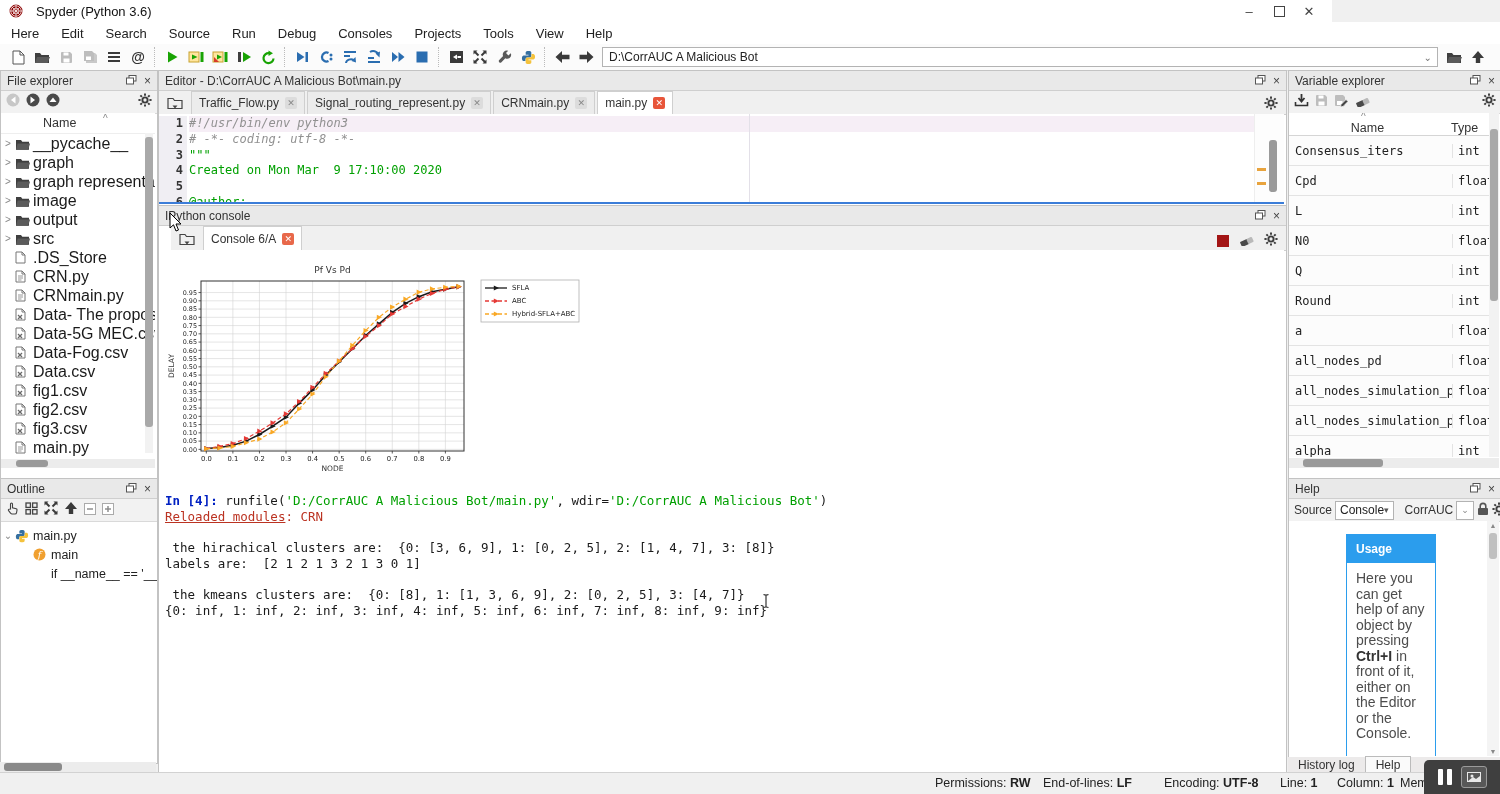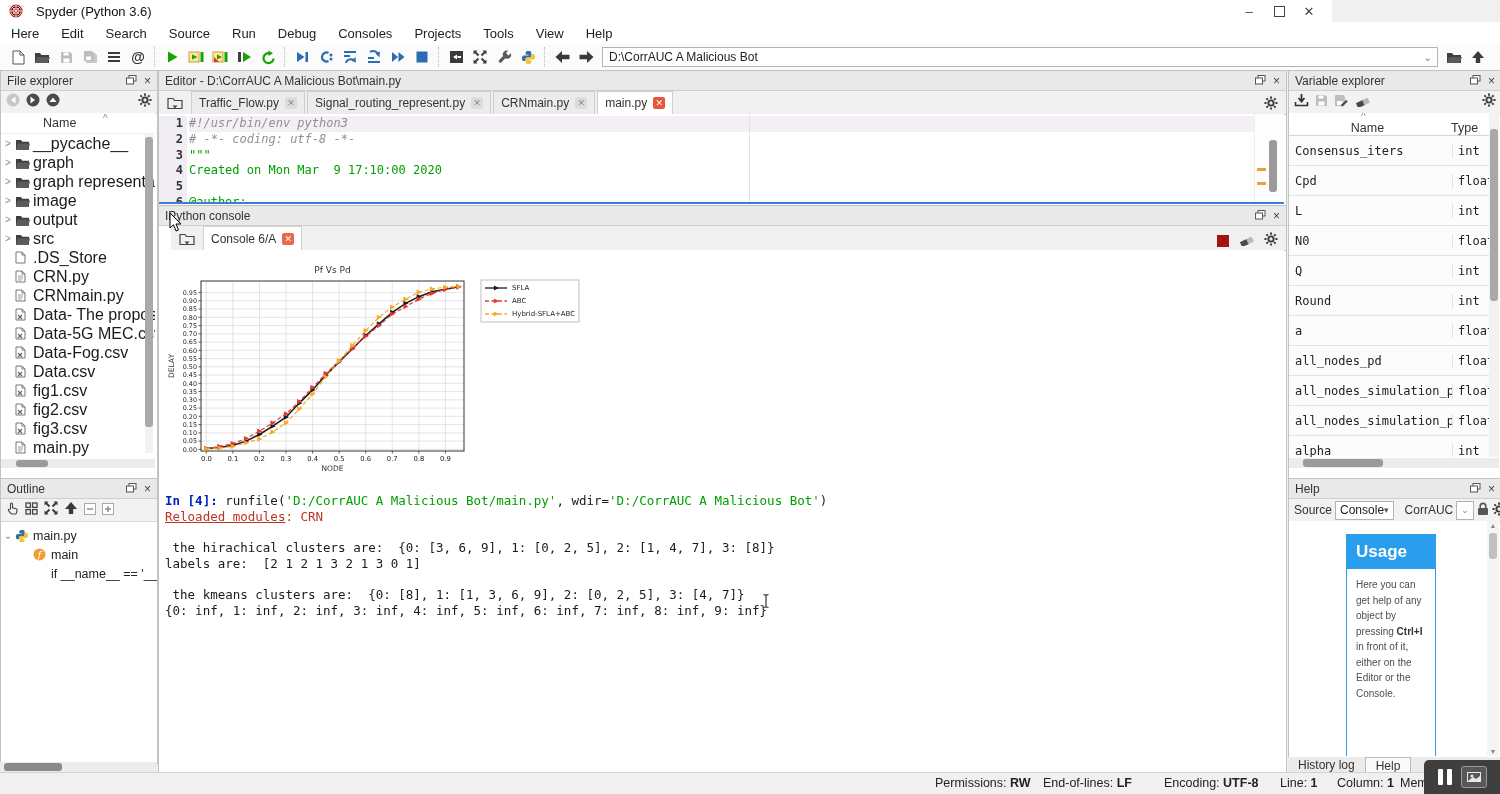--- a/index.html
+++ b/index.html
@@ -55,22 +55,22 @@
   .c-plain{color:#1a1a1a;}
   
   .vtable{font-family:"DejaVu Sans Mono",monospace;font-size:12px;color:#222;}
   .vrow{height:29px;display:flex;align-items:center;border-bottom:1px solid #e3e3e3;background:#fcfcfc;}
   .vname{width:157px;padding-left:6px;overflow:hidden;white-space:nowrap;border-right:1px solid #e3e3e3;}
   .vtype{padding-left:5px;overflow:hidden;white-space:nowrap;flex:1;}
   
   .hctl{font-size:12px;color:#333;}
   .combo{background:#fff;border:1px solid #b3b3b3;height:17px;display:flex;align-items:center;font-size:12px;padding:0 4px;color:#222;}
   .usage-box{border:1px solid #2b9ded;background:#fff;}
-  .usage-hdr{background:#2b9ded;color:#fff;font-size:17px;font-weight:bold;padding:7px 0 7px 9px;}
-  .usage-body{font-size:10px;line-height:15.5px;color:#4d4d4d;padding:8px 4px 6px 9px;}
+  .usage-hdr{background:#2b9ded;color:#fff;font-size:12px;font-weight:bold;padding:7px 0 7px 9px;}
+  .usage-body{font-size:14px;line-height:15.5px;color:#4d4d4d;padding:8px 4px 6px 9px;}
   .btab{height:17px;display:flex;align-items:center;padding:0 10px;font-size:12px;color:#333;}
   .btab.active{background:#fafafa;border:1px solid #bbb;border-bottom:none;}
   
   .statusbar{left:0;top:772px;width:1500px;height:22px;background:#f0f0f0;border-top:1px solid #d2d2d2;font-size:12.5px;color:#222;}
   .st-item{position:absolute;top:3px;white-space:nowrap;}
   .st-item b{font-weight:bold;}
   .scrollpiece{background:#ececec;}
 </style>
 </head>
 <body>
@@ -1087,21 +1087,21 @@
         <div class="usage-body"><span>Here you can get help of any object by pressing </span><b style="color:#333;">Ctrl+I</b><span> in front of it, either on the Editor or the Console.</span></div>
       </div>
       <div class="abs" style="left:198px;top:0;width:12px;height:235px;background:#f4f4f4;">
         <div style="text-align:center;color:#888;font-size:7px;line-height:10px;">▲</div>
         <div class="vthumb" style="width:8px;height:26px;margin:2px 0 0 2px;background:#c0c0c0;"></div>
         <div class="abs" style="bottom:1px;left:0;width:12px;text-align:center;color:#888;font-size:7px;">▼</div>
       </div>
     </div>
   </div>
 
-  <div class="abs" style="left:1288px;top:757px;width:212px;height:15px;display:flex;background:#eceaea;">
+  <div class="abs" style="left:1288px;top:757px;width:212px;height:15px;display:flex;align-items:flex-end;background:#eceaea;">
     <span class="btab" style="height:15px;">
         <span>History log</span>
       </span>
     <span class="btab active" style="height:15px;">
         <span>Help</span>
       </span>
   </div>
 
   <div class="abs statusbar">
     <span class="st-item" style="left:935px;"><span>Permissions:</span> <b>RW</b></span>

